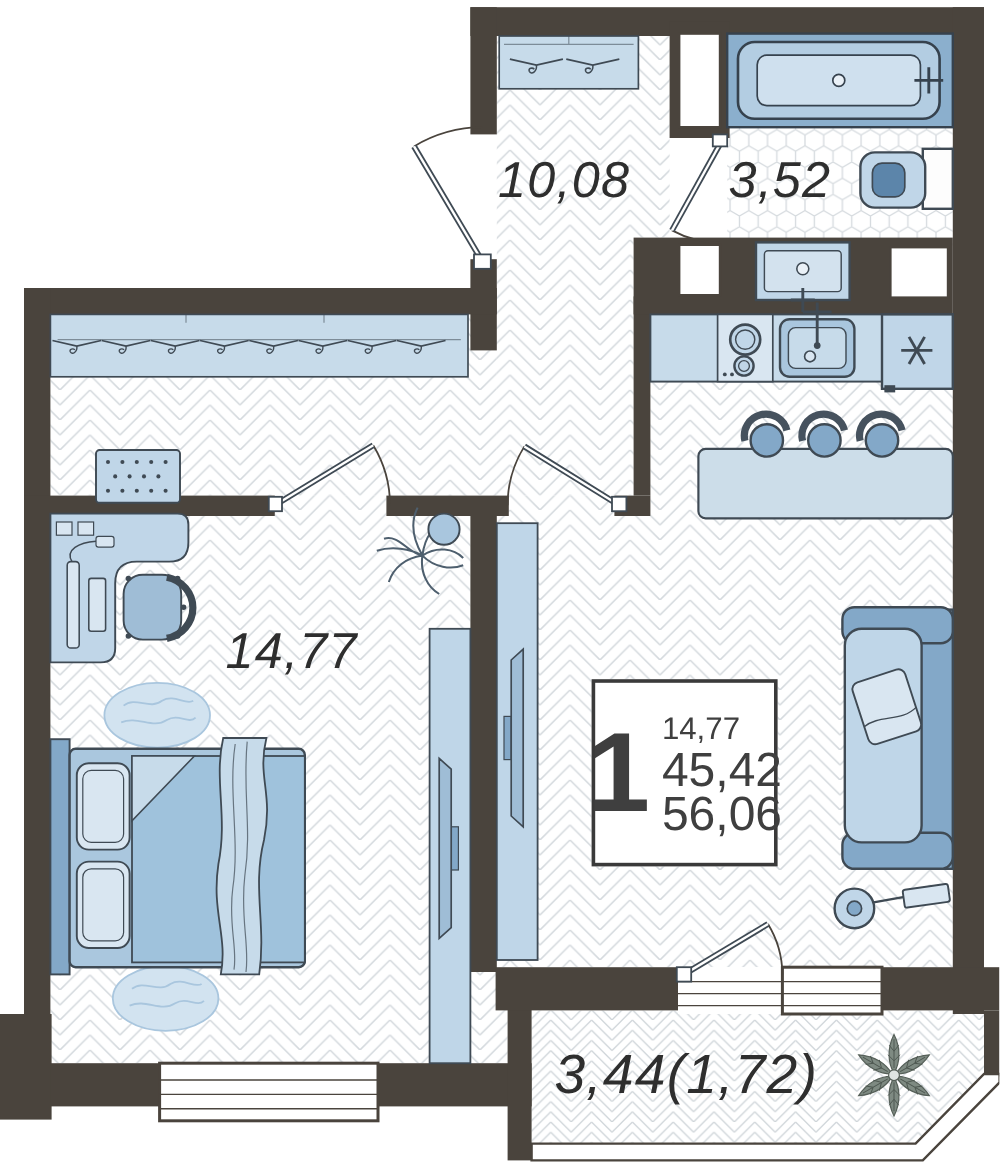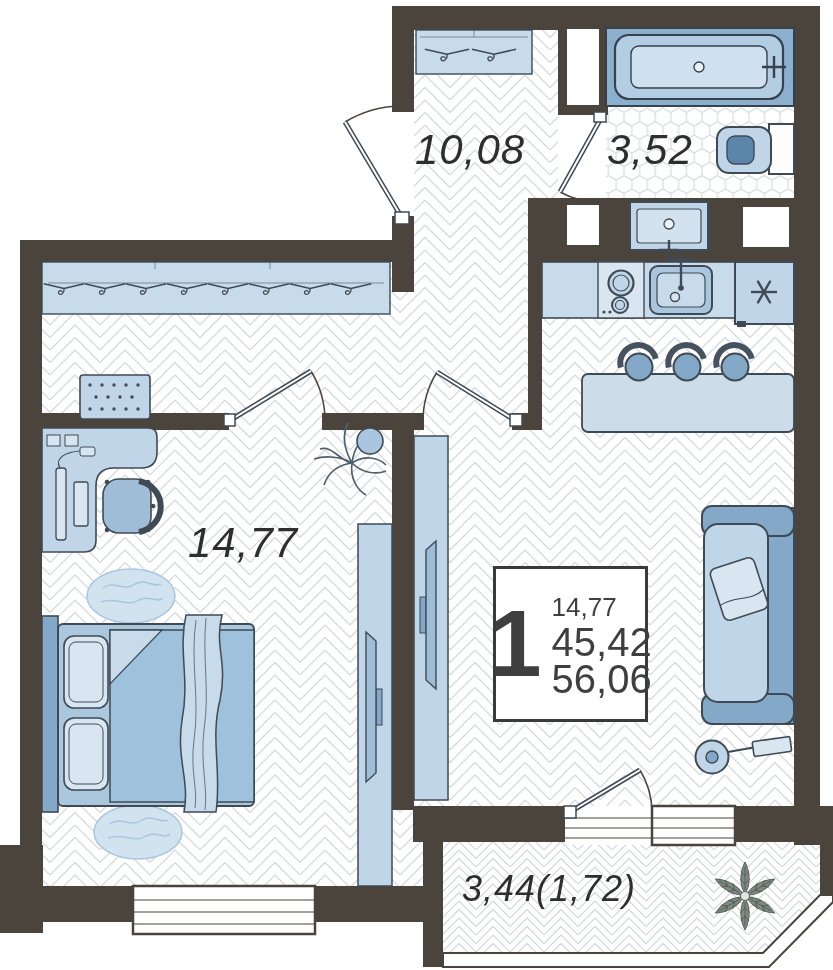--- a/index.html
+++ b/index.html
@@ -1,21 +1,21 @@
 <!DOCTYPE html>
 <html><head>
 <meta charset="utf-8">
 <style>
   html,body{margin:0;padding:0;background:#ffffff;}
   .plan{position:relative;width:833px;height:970px;background:#ffffff;overflow:hidden;
         font-family:"Liberation Sans",sans-serif;}
   .plan svg{position:absolute;left:0;top:0;}
   .room-label{position:absolute;font-style:italic;font-size:42px;color:#2e2e2e;
               text-align:left;letter-spacing:1px;white-space:nowrap;}
-  .balcony-label{font-size:36px;}
+  .balcony-label{font-size:46px;}
   .summary{position:absolute;left:493px;top:566px;width:149px;height:150px;
            background:#fff;border:3px solid #3a3a3a;display:flex;align-items:center;
            justify-content:center;gap:10px;}
   .summary .big{font-size:94px;font-weight:700;color:#3f3f3f;line-height:0.9;}
   .summary .col{display:flex;flex-direction:column;align-items:flex-start;color:#3f3f3f;}
   .summary .col .v1{font-size:26px;line-height:34px;}
   .summary .col .v2,.summary .col .v3{font-size:40px;line-height:37px;}
 </style>
 </head>
 <body>

